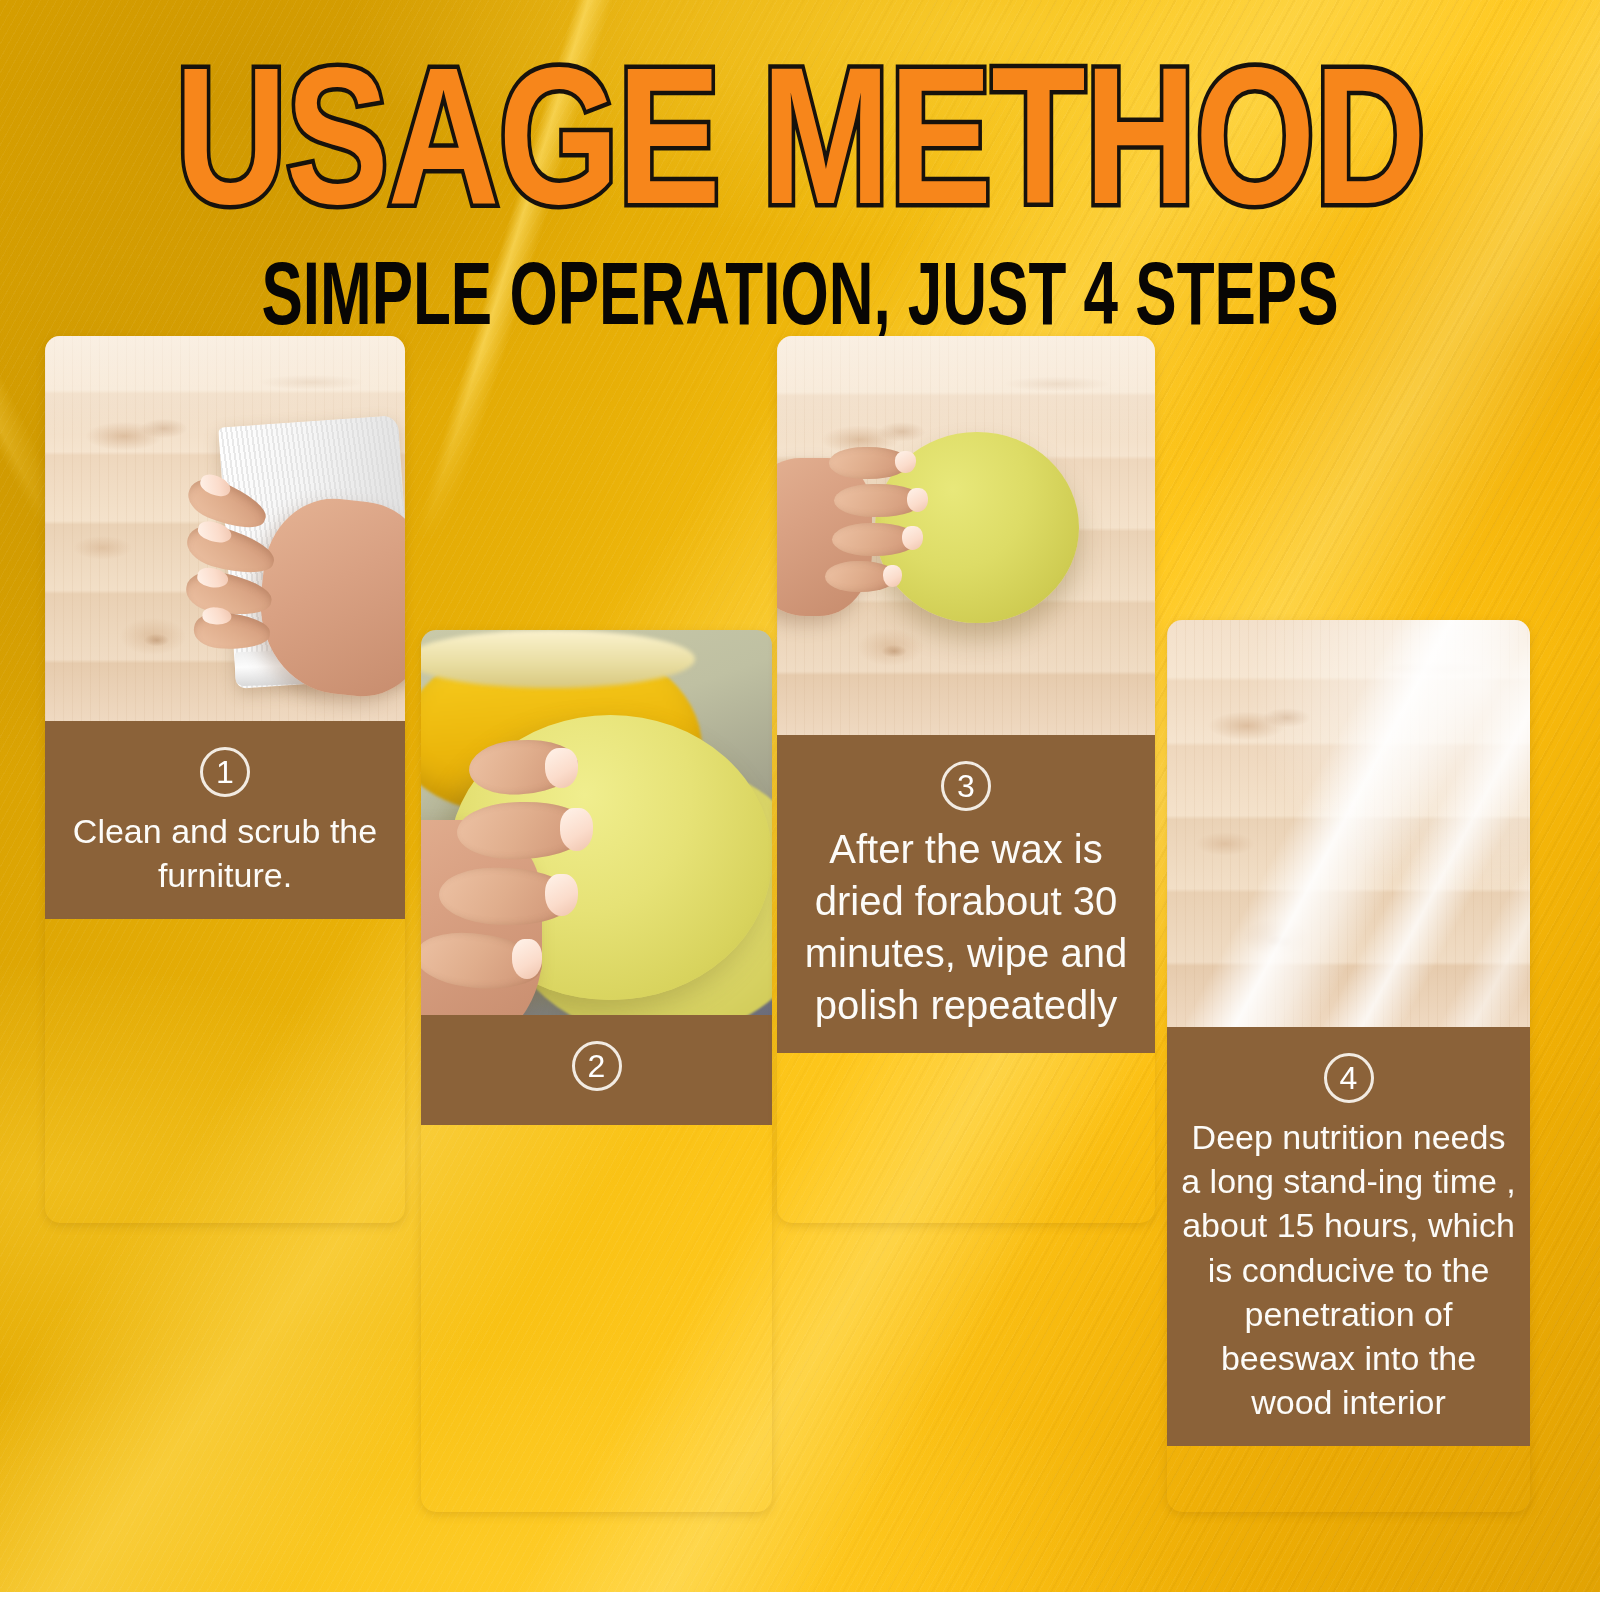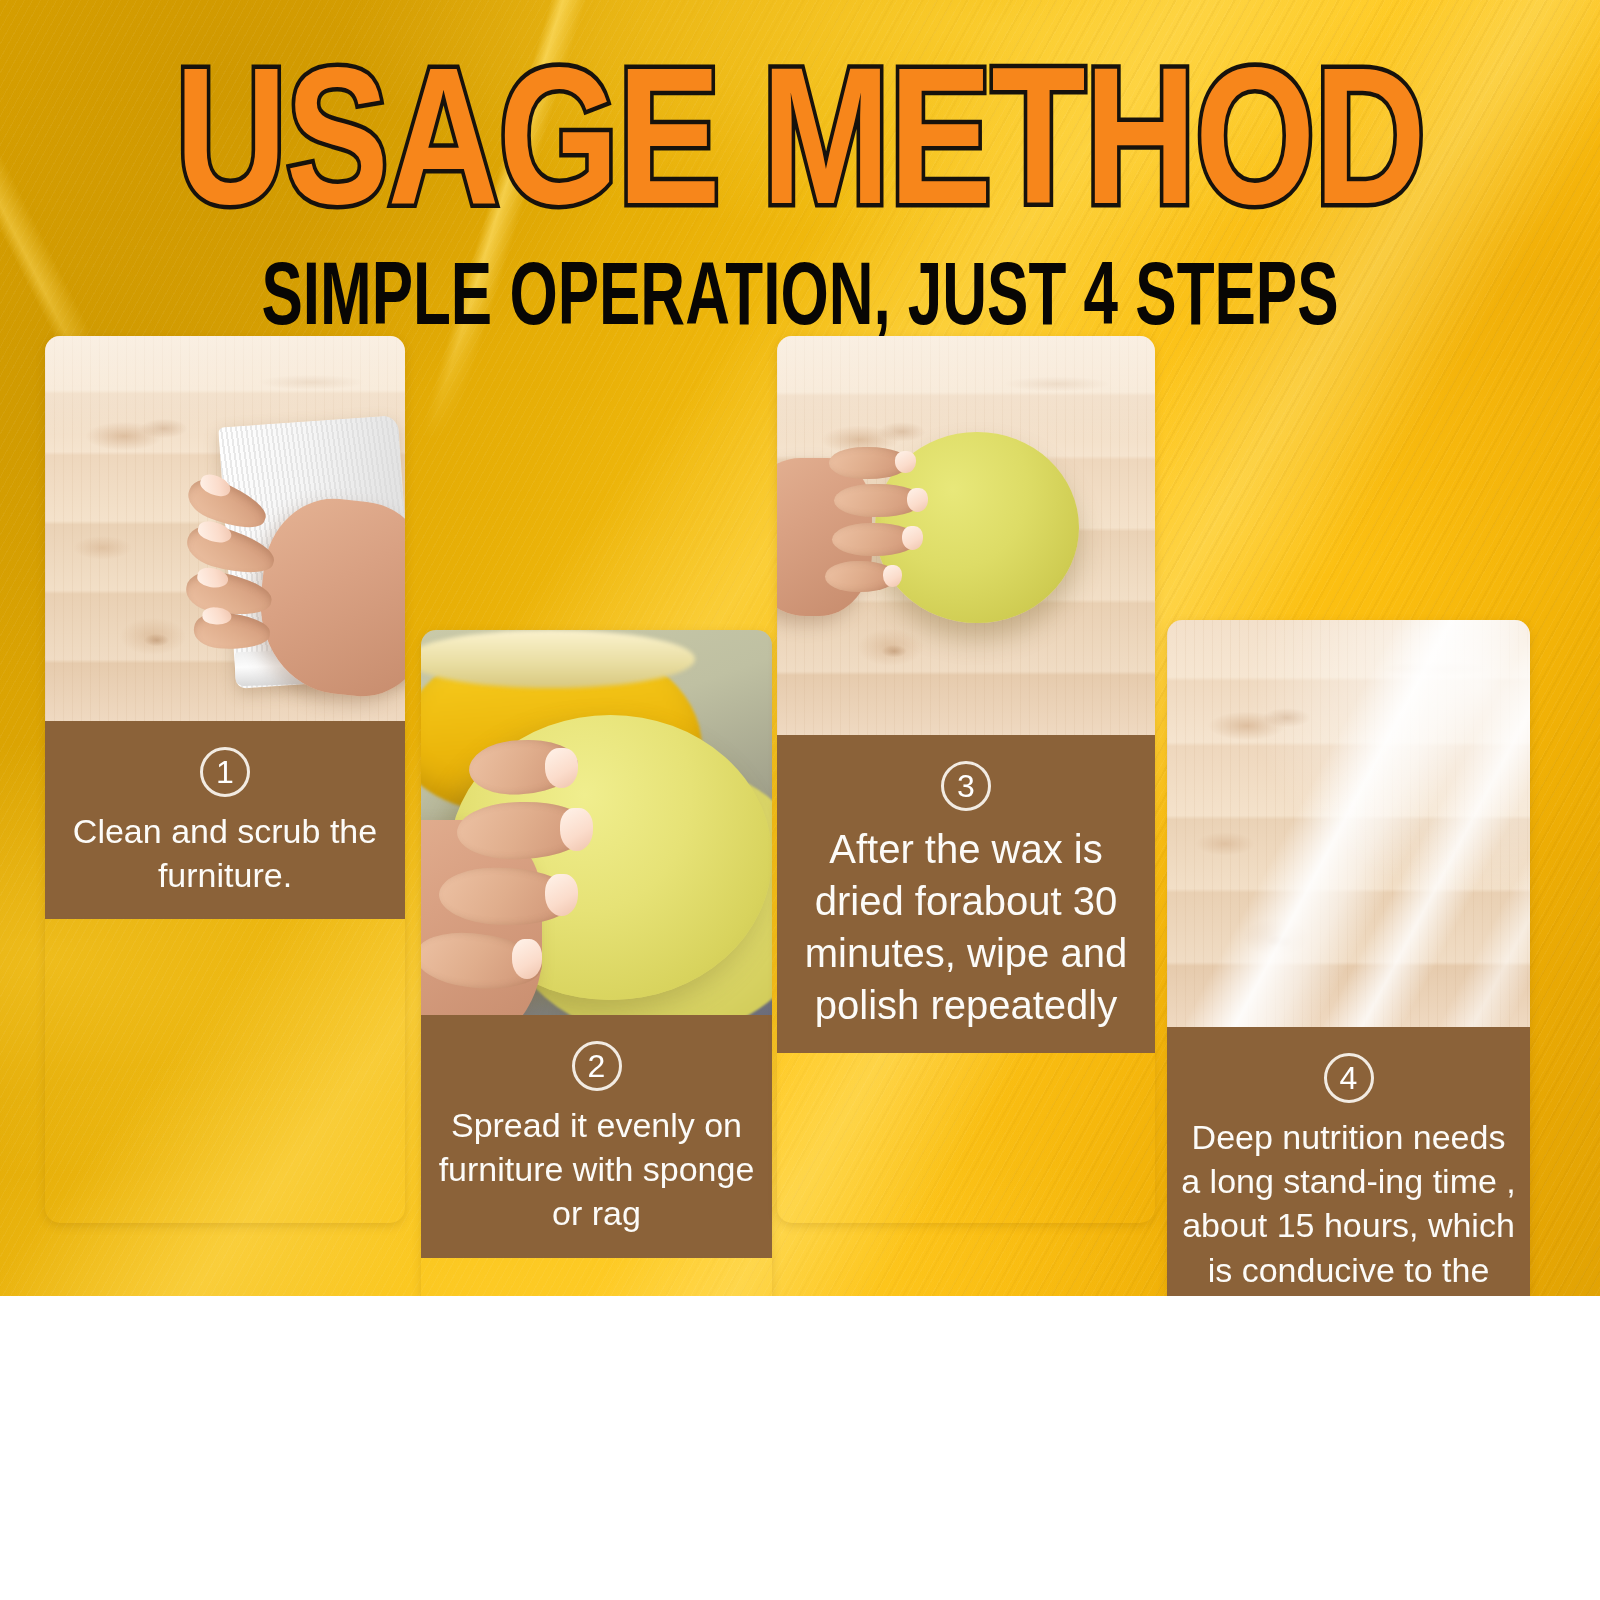--- a/index.html
+++ b/index.html
@@ -6,21 +6,21 @@
 
   html, body {
     width:1600px; height:1600px;
     overflow:hidden;
     font-family:"Liberation Sans", sans-serif;
   }
 
   
   .stage {
     position:relative;
-    width:1600px; height:1296px;
+    width:1600px; height:1592px;
     background:#F7B908;
     overflow:hidden;
   }
   .bg-layer { position:absolute; inset:0; }
 
   .bg-base {
     background:
       linear-gradient(118deg,
         #D9A200 0%, #DBA403 18%, #E8B007 34%,
         #F8C113 48%, #FFC81E 60%, #FBBE10 74%,
@@ -372,21 +372,20 @@
         <div class="finger f3"></div>
         <div class="finger f4"></div>
         <div class="nail n1"></div>
         <div class="nail n2"></div>
         <div class="nail n3"></div>
         <div class="nail n4"></div>
       </div>
     </div>
     <div class="card-body">
       <div class="step-badge">2</div>
-      <div class="step-text">Spread it evenly on furniture with sponge or rag</div>
     </div>
   </div>
 
   <div class="card" id="card-3">
     <div class="card-photo">
       <div class="photo wood"></div>
       <div class="photo wood-grain"></div>
       <div class="photo wood-soft-top"></div>
       <div class="sponge" id="sponge-3">
         <div class="sponge-side"></div>

